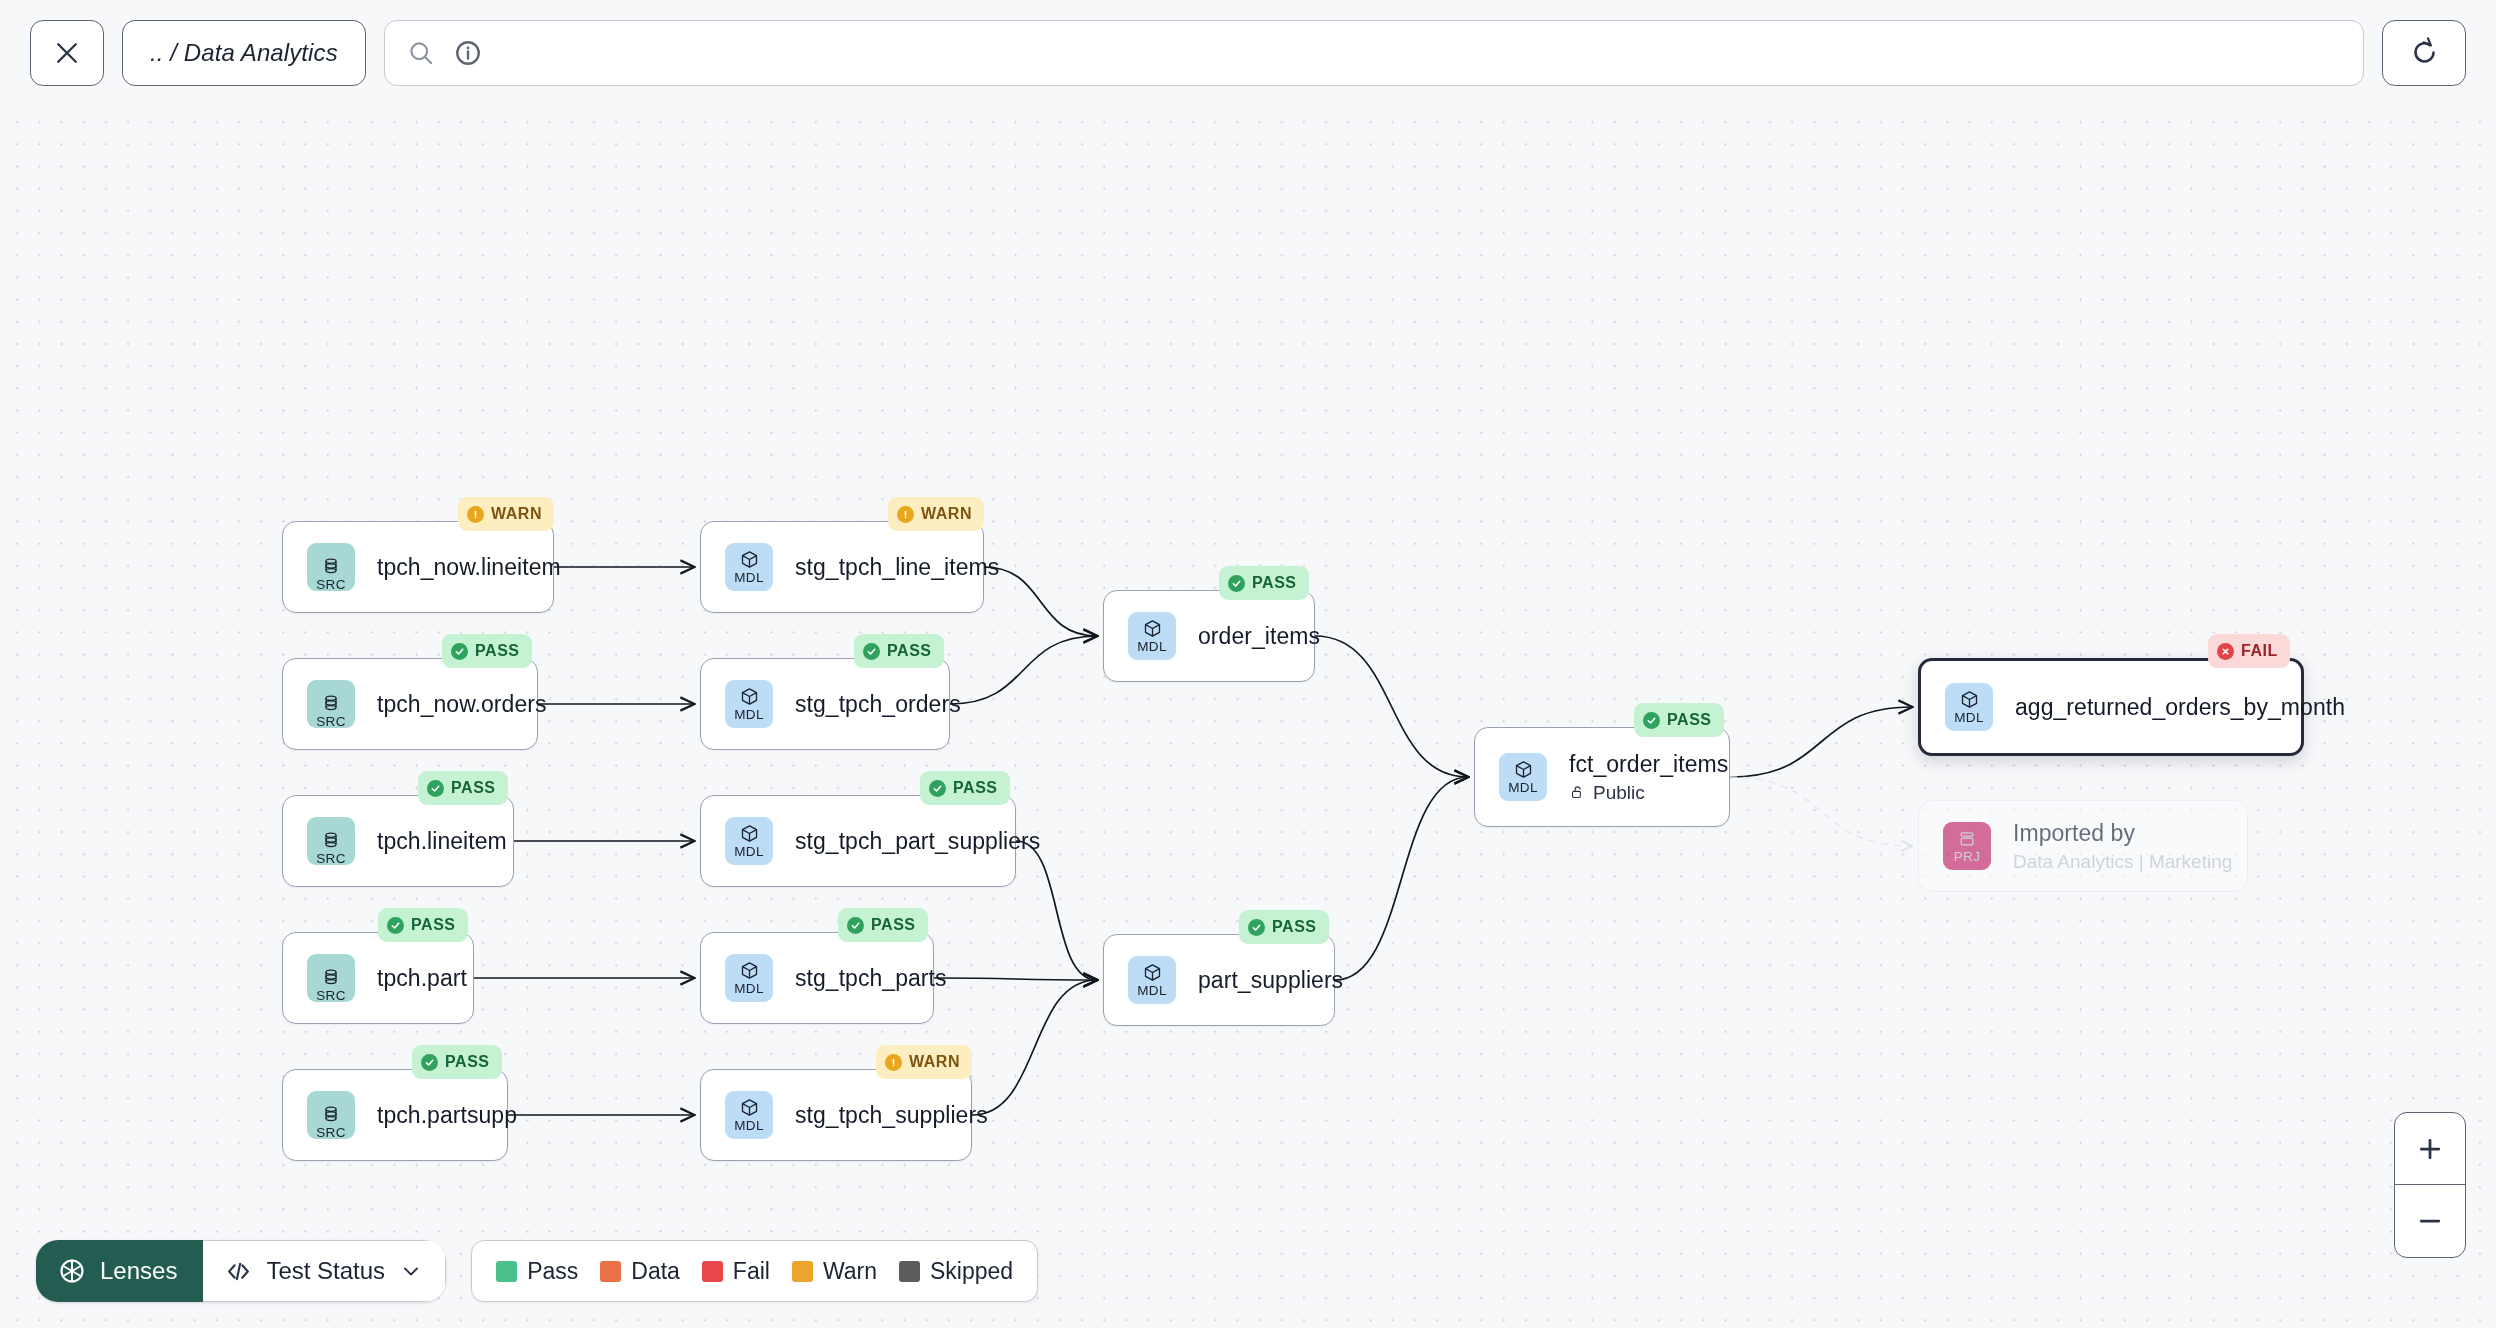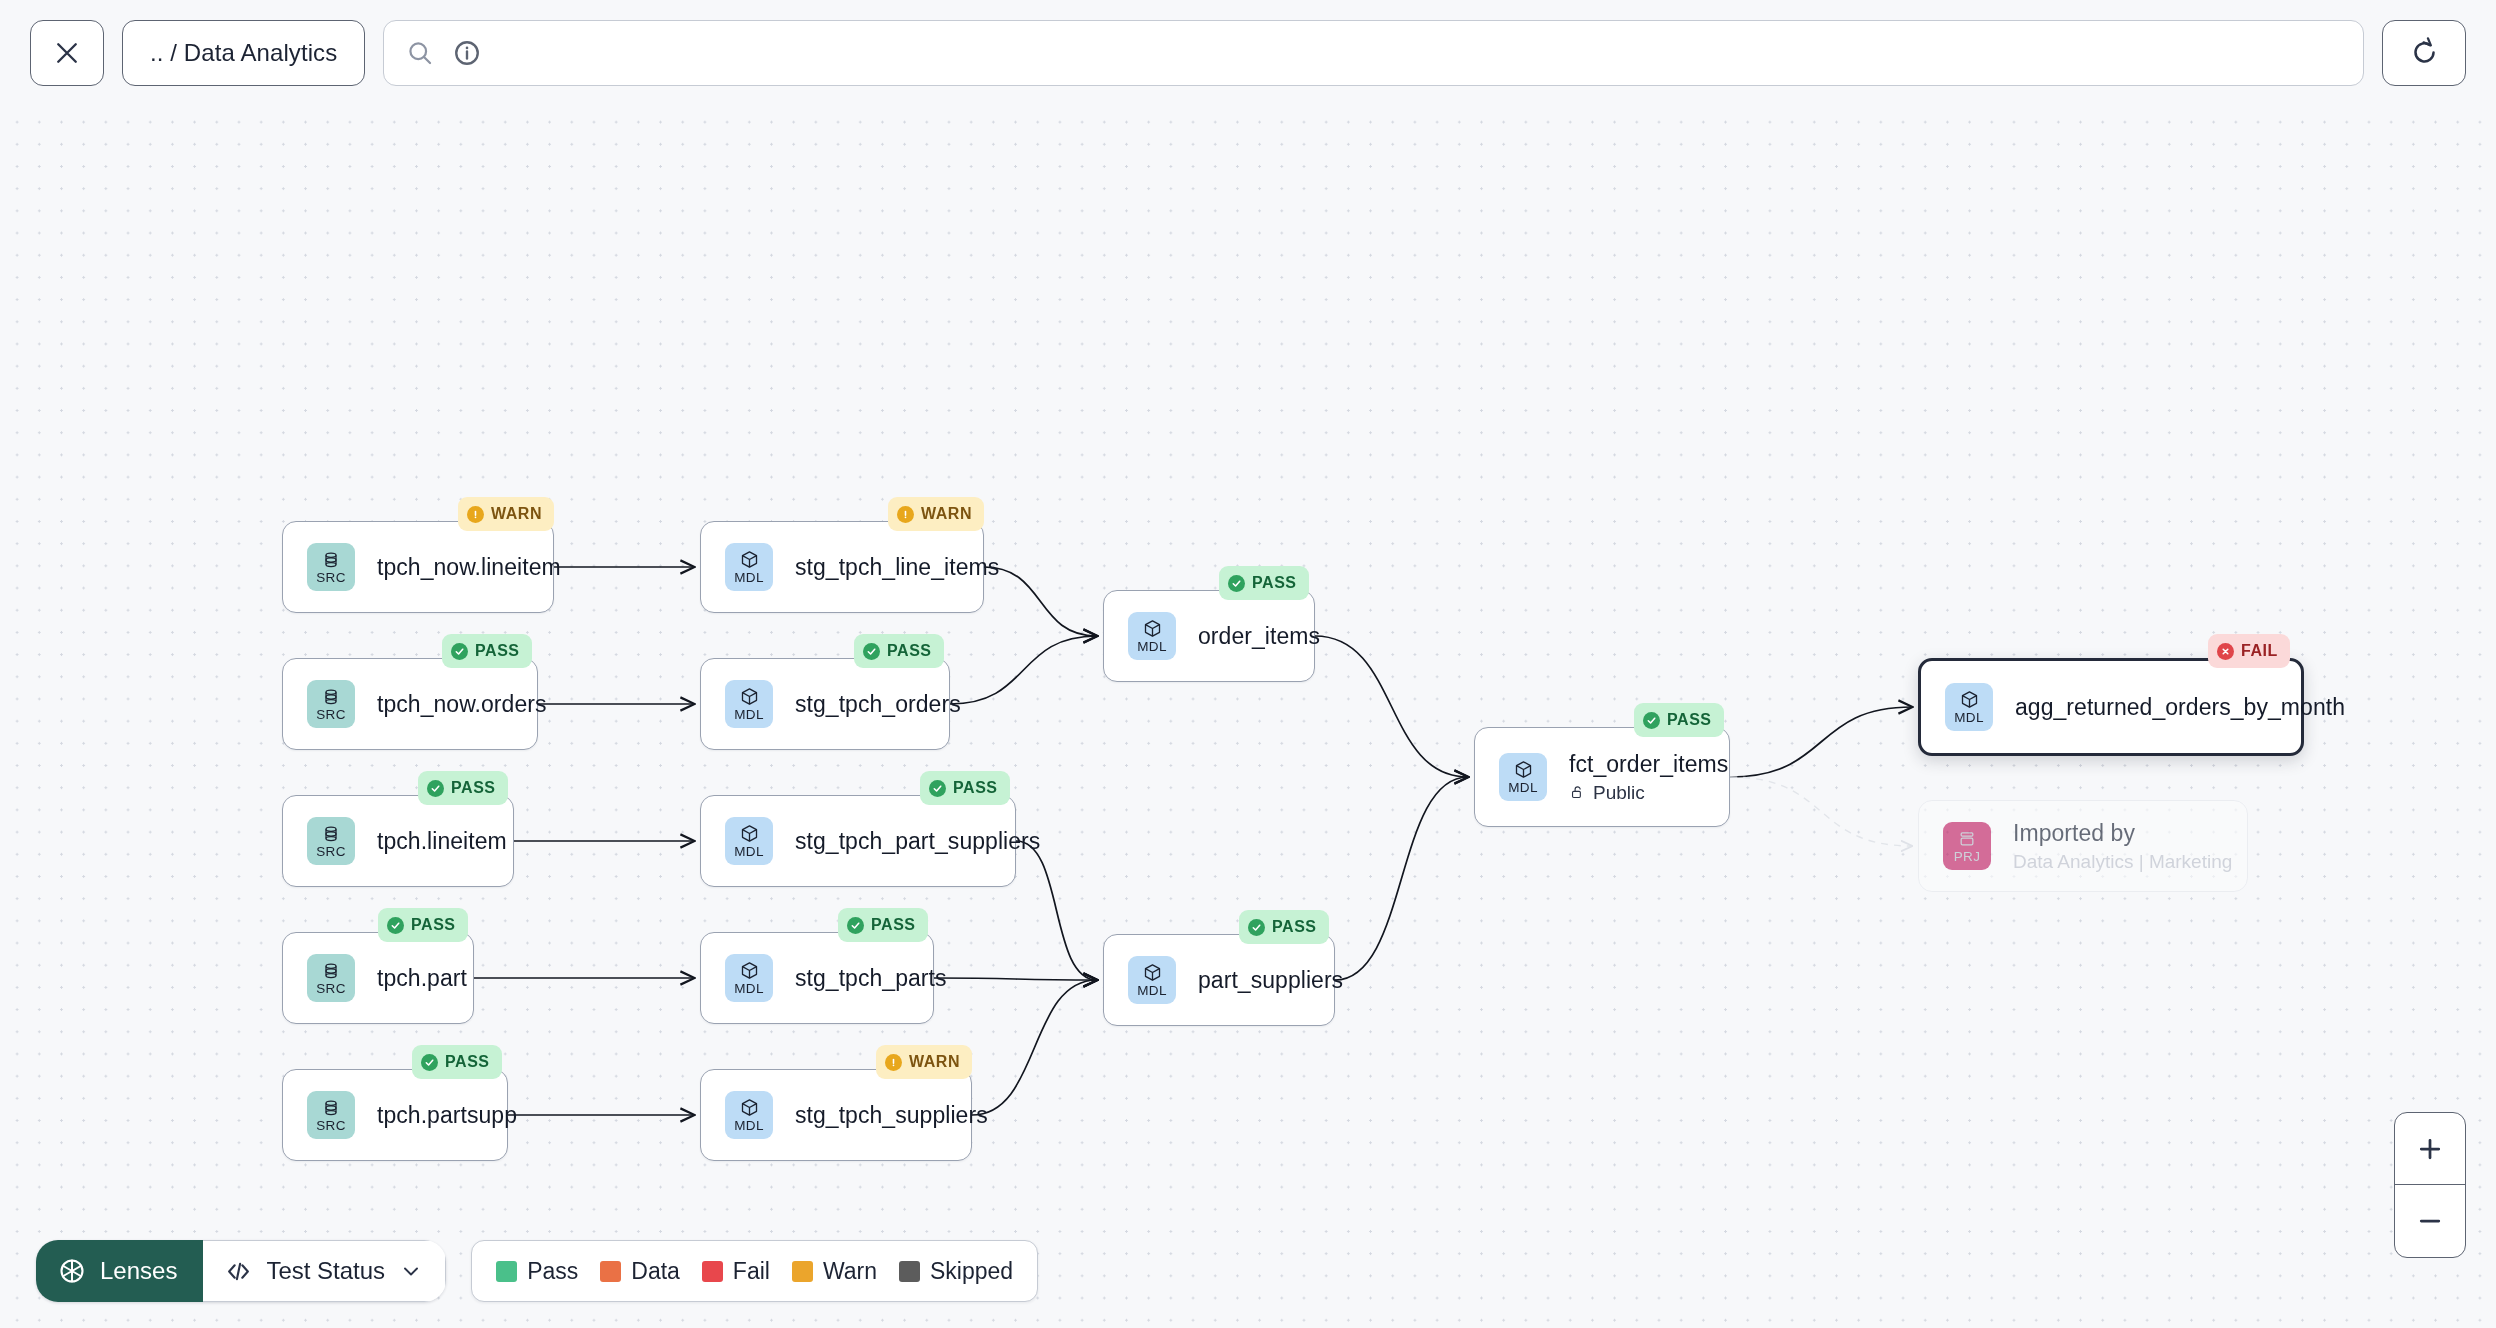--- a/index.html
+++ b/index.html
@@ -16,20 +16,21 @@
   #topbar {
     position: absolute;
     left: 0; top: 0;
     width: 2496px; height: 105px;
     background: #f7f8fa;
     display: flex;
     align-items: center;
     padding: 0 30px;
     gap: 18px;
     z-index: 40;
+    font-style: italic;
   }
 
   .tb-btn {
     height: 66px;
     background: #ffffff;
     border: 1.6px solid #5d6472;
     border-radius: 13px;
     display: flex;
     align-items: center;
     justify-content: center;
@@ -123,21 +124,21 @@
     gap: 1px;
   }
   .badge-icon .glyph { height: 21px; display: flex; align-items: center; }
   .badge-icon .kind {
     font-size: 13.5px;
     font-weight: 500;
     letter-spacing: .4px;
     line-height: 1;
     color: #1b2230;
   }
-  .bi-src { background: #a8d8d4; }
+  .bi-src { background: #a8d8d4; justify-content: flex-end; }
   .bi-mdl { background: #bddcf6; }
   .bi-prj { background: #be185d; }
   .bi-prj .kind { color: #b6bac6; }
 
   .node-text { display: flex; flex-direction: column; gap: 4px; min-width: 0; }
   .node-label {
     font-size: 23px;
     color: #151b29;
     letter-spacing: .05px;
     white-space: nowrap;

